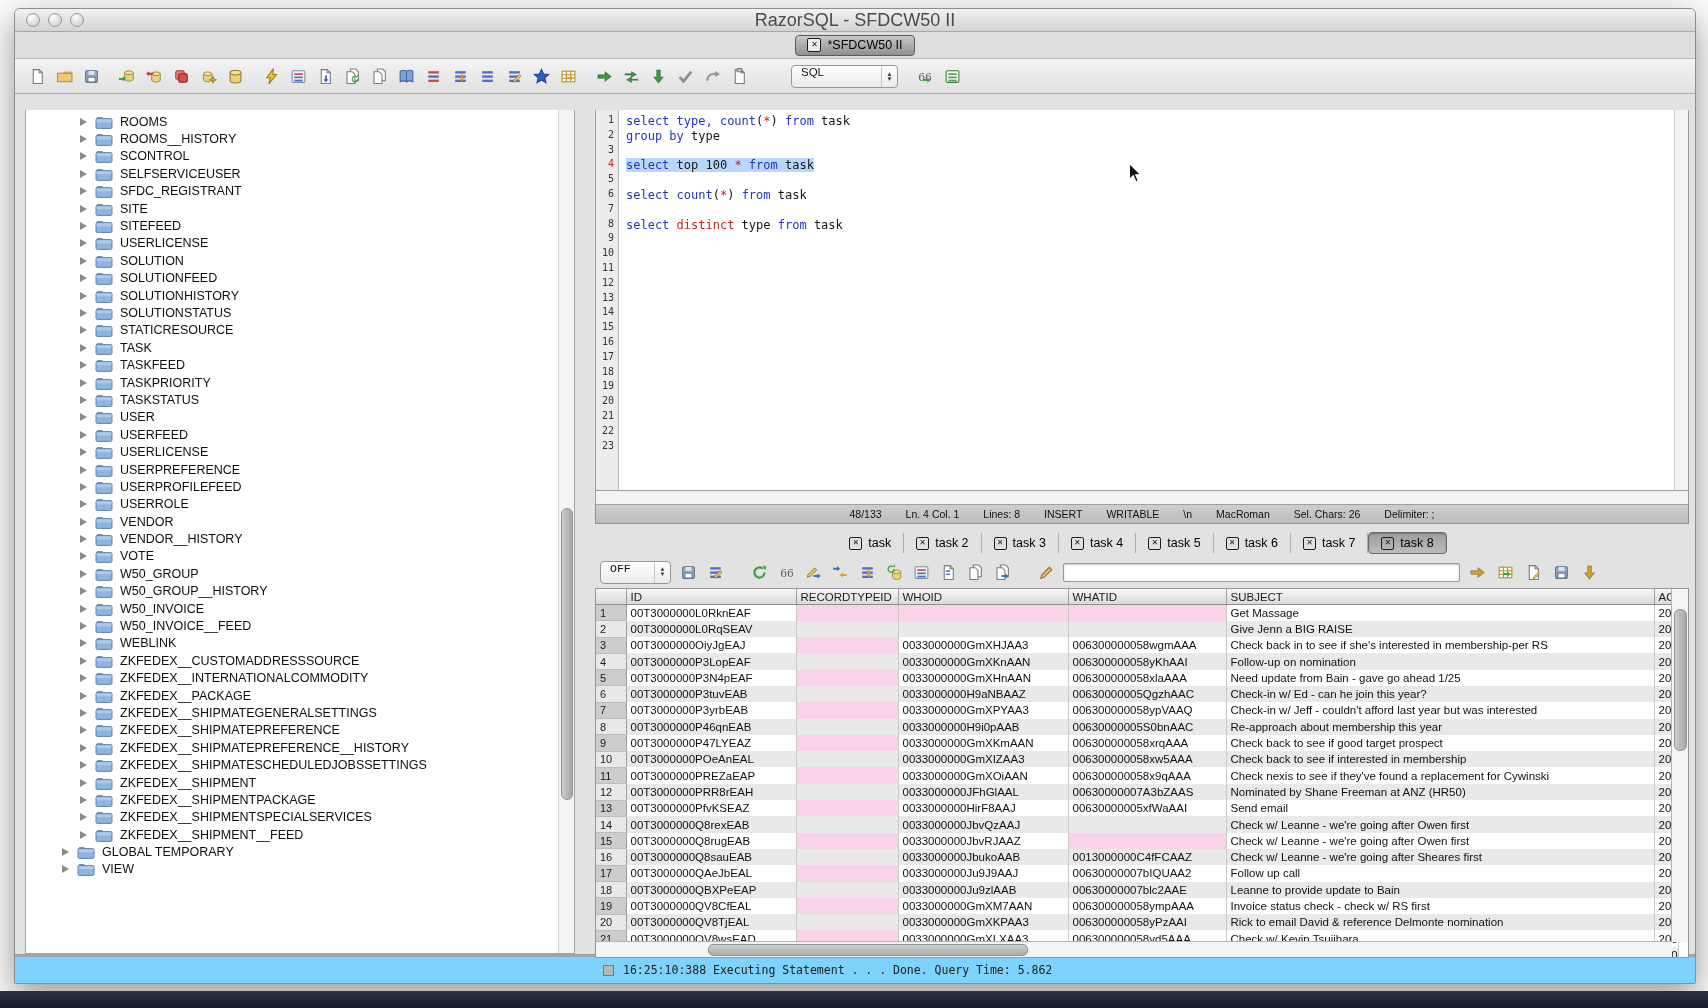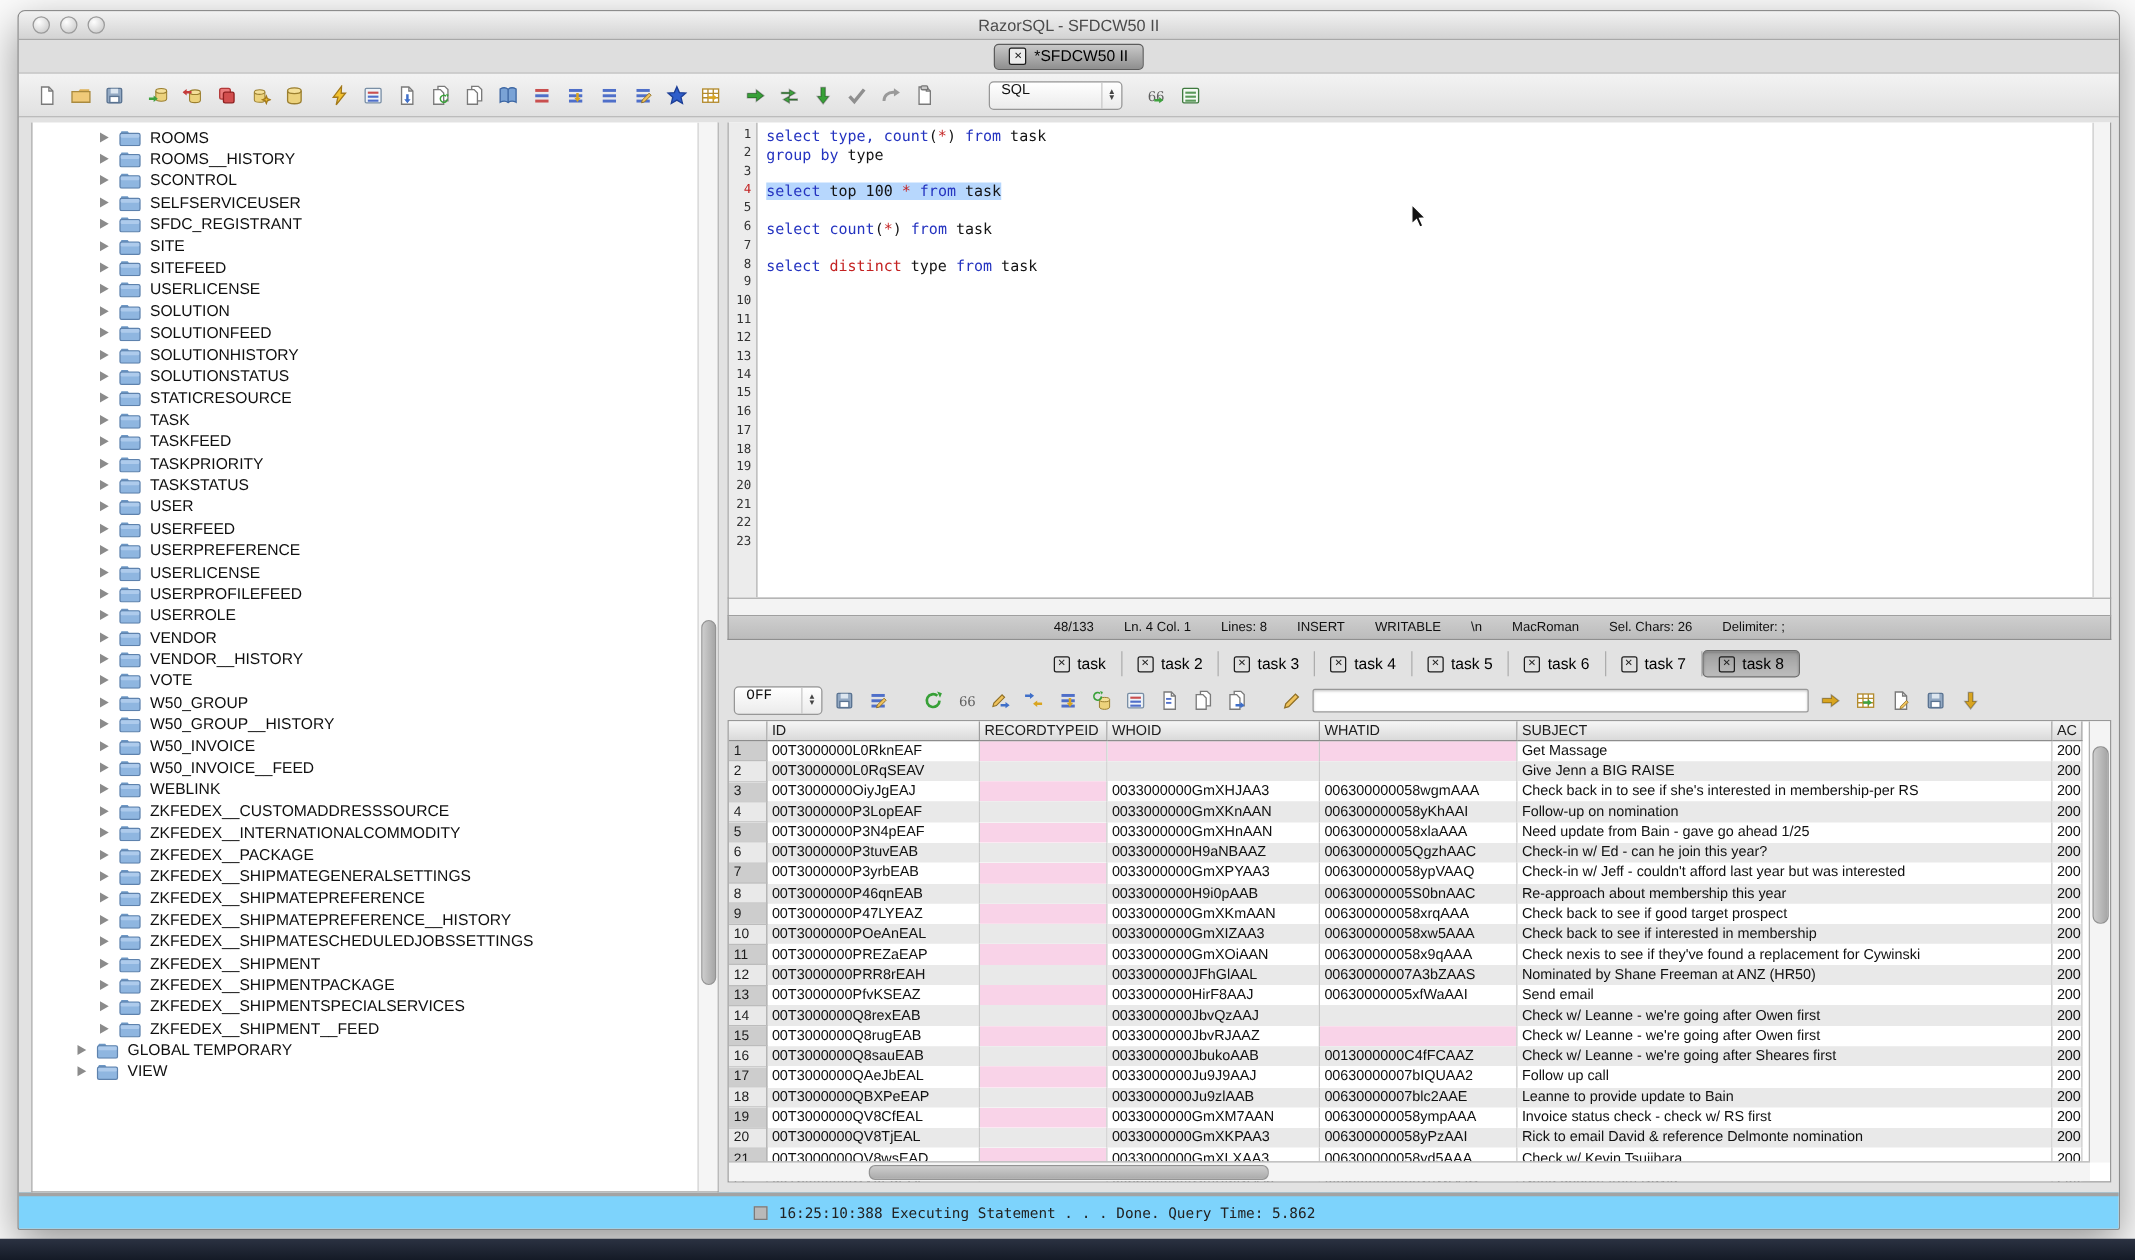--- a/index.html
+++ b/index.html
@@ -8,21 +8,21 @@
   .dock-strip{position:absolute;left:0;bottom:0;width:100%;height:17px;background:linear-gradient(#2b3242,#141a26);}
   .window{position:absolute;left:14px;top:8px;width:1680px;height:974px;background:#e7e7e7;
           border:1px solid #8d8d8d;border-radius:6px 6px 2px 2px;box-shadow:0 12px 34px rgba(0,0,0,.4);
           display:flex;flex-direction:column;overflow:hidden;}
   
   .titlebar{height:22px;flex:0 0 22px;background:linear-gradient(#f2f2f2,#d3d3d3);border-bottom:1px solid #a8a8a8;
             position:relative;display:flex;align-items:center;}
   .tl{width:12px;height:12px;border-radius:50%;background:radial-gradient(circle at 35% 30%,#fefefe,#c4c4c4);
       border:1px solid #9a9a9a;margin-left:8px;}
   .tl.first{margin-left:11px;}
-  .title{position:absolute;left:0;right:0;text-align:center;font-size:13px;color:#4b4b4b;}
+  .title{position:absolute;left:0;right:0;text-align:center;font-size:18px;color:#4b4b4b;}
   
   .tabstrip{height:26px;flex:0 0 26px;background:#dedede;border-bottom:1px solid #b9b9b9;
             display:flex;justify-content:center;align-items:center;}
   .doctab{display:inline-flex;align-items:center;gap:6px;padding:2px 11px 3px;
           background:linear-gradient(#c9c9c9,#8f8f8f);border:1px solid #5c5c5c;border-radius:4px;
           font-size:12.5px;color:#000;}
   .closebox{width:12px;height:12px;border:1.5px solid #1d1d1d;border-radius:2px;background:#ececec;
             display:inline-flex;align-items:center;justify-content:center;color:#1d1d1d;}
   .closebox::before{content:"\2715";font-size:8px;line-height:1;}
   
@@ -31,21 +31,21 @@
   .tgroup{display:flex;align-items:center;gap:7px;}
   .ticon{width:20px;height:20px;display:inline-flex;align-items:center;justify-content:center;}
   .macselect{height:21px;background:linear-gradient(#ffffff,#ebebeb);border:1px solid #979797;border-radius:4px;
              display:inline-flex;align-items:flex-start;font-size:11.5px;color:#111;padding-left:9px;}
   .macselect .val{flex:1;}
   .stepper{width:15px;align-self:stretch;margin-left:8px;border-left:1px solid #c7c7c7;display:flex;flex-direction:column;
            align-items:center;justify-content:center;color:#444;}
   .stepper i{font-style:normal;font-size:6.5px;line-height:5.5px;}
   #sqlselect{width:96px;margin-left:26px;}
   
-  .content{flex:1;display:flex;min-height:0;background:#e2e2e2;padding:4px 6px 0 10px;gap:7px;}
+  .content{flex:1;display:flex;min-height:0;background:#e2e2e2;padding:16px 6px 0 10px;gap:20px;}
   .tree-panel{flex:0 0 548px;background:#fff;border:1px solid #a5a5a5;border-top:none;position:relative;overflow:hidden;}
   #tree{list-style:none;margin:0;padding:3px 0 0 0;}
   .titem{height:17.4px;display:flex;align-items:center;font-size:12.5px;color:#0f0f0f;white-space:nowrap;}
   .titem.lvl2{padding-left:54px;}
   .titem.lvl1{padding-left:36px;}
   .tri{width:0;height:0;border-left:7px solid #8b8b8b;border-top:4.5px solid transparent;border-bottom:4.5px solid transparent;
        margin-right:8px;flex:0 0 auto;}
   .fold{margin-right:7px;display:inline-flex;flex:0 0 auto;}
   .tree-scroll{position:absolute;top:0;right:0;bottom:0;width:15px;background:#f5f5f5;border-left:1px solid #d2d2d2;}
   .tree-scroll .thumb{position:absolute;left:2px;width:10px;top:398px;height:290px;border-radius:6px;
@@ -568,32 +568,32 @@
             </li>
             <li class="titem lvl2">
               <span class="tri"></span>
               <span class="fold">
                 <svg viewBox="0 0 18 14" width="18" height="14">
                   <path d="M1 4.2 2.2 2h5l1.4 2.2z" fill="#6d97c4"></path>
                   <rect x="1" y="3.6" width="16" height="9.8" rx="1.3" fill="#8fb6e0" stroke="#5e82ad"></rect>
                   <rect x="1.6" y="4.2" width="14.8" height="3" rx="1" fill="#aecbec"></rect>
                 </svg>
               </span>
+              <span>USERLICENSE</span>
+            </li>
+            <li class="titem lvl2">
+              <span class="tri"></span>
+              <span class="fold">
+                <svg viewBox="0 0 18 14" width="18" height="14">
+                  <path d="M1 4.2 2.2 2h5l1.4 2.2z" fill="#6d97c4"></path>
+                  <rect x="1" y="3.6" width="16" height="9.8" rx="1.3" fill="#8fb6e0" stroke="#5e82ad"></rect>
+                  <rect x="1.6" y="4.2" width="14.8" height="3" rx="1" fill="#aecbec"></rect>
+                </svg>
+              </span>
               <span>USERPREFERENCE</span>
-            </li>
-            <li class="titem lvl2">
-              <span class="tri"></span>
-              <span class="fold">
-                <svg viewBox="0 0 18 14" width="18" height="14">
-                  <path d="M1 4.2 2.2 2h5l1.4 2.2z" fill="#6d97c4"></path>
-                  <rect x="1" y="3.6" width="16" height="9.8" rx="1.3" fill="#8fb6e0" stroke="#5e82ad"></rect>
-                  <rect x="1.6" y="4.2" width="14.8" height="3" rx="1" fill="#aecbec"></rect>
-                </svg>
-              </span>
-              <span>USERLICENSE</span>
             </li>
             <li class="titem lvl2">
               <span class="tri"></span>
               <span class="fold">
                 <svg viewBox="0 0 18 14" width="18" height="14">
                   <path d="M1 4.2 2.2 2h5l1.4 2.2z" fill="#6d97c4"></path>
                   <rect x="1" y="3.6" width="16" height="9.8" rx="1.3" fill="#8fb6e0" stroke="#5e82ad"></rect>
                   <rect x="1.6" y="4.2" width="14.8" height="3" rx="1" fill="#aecbec"></rect>
                 </svg>
               </span>

